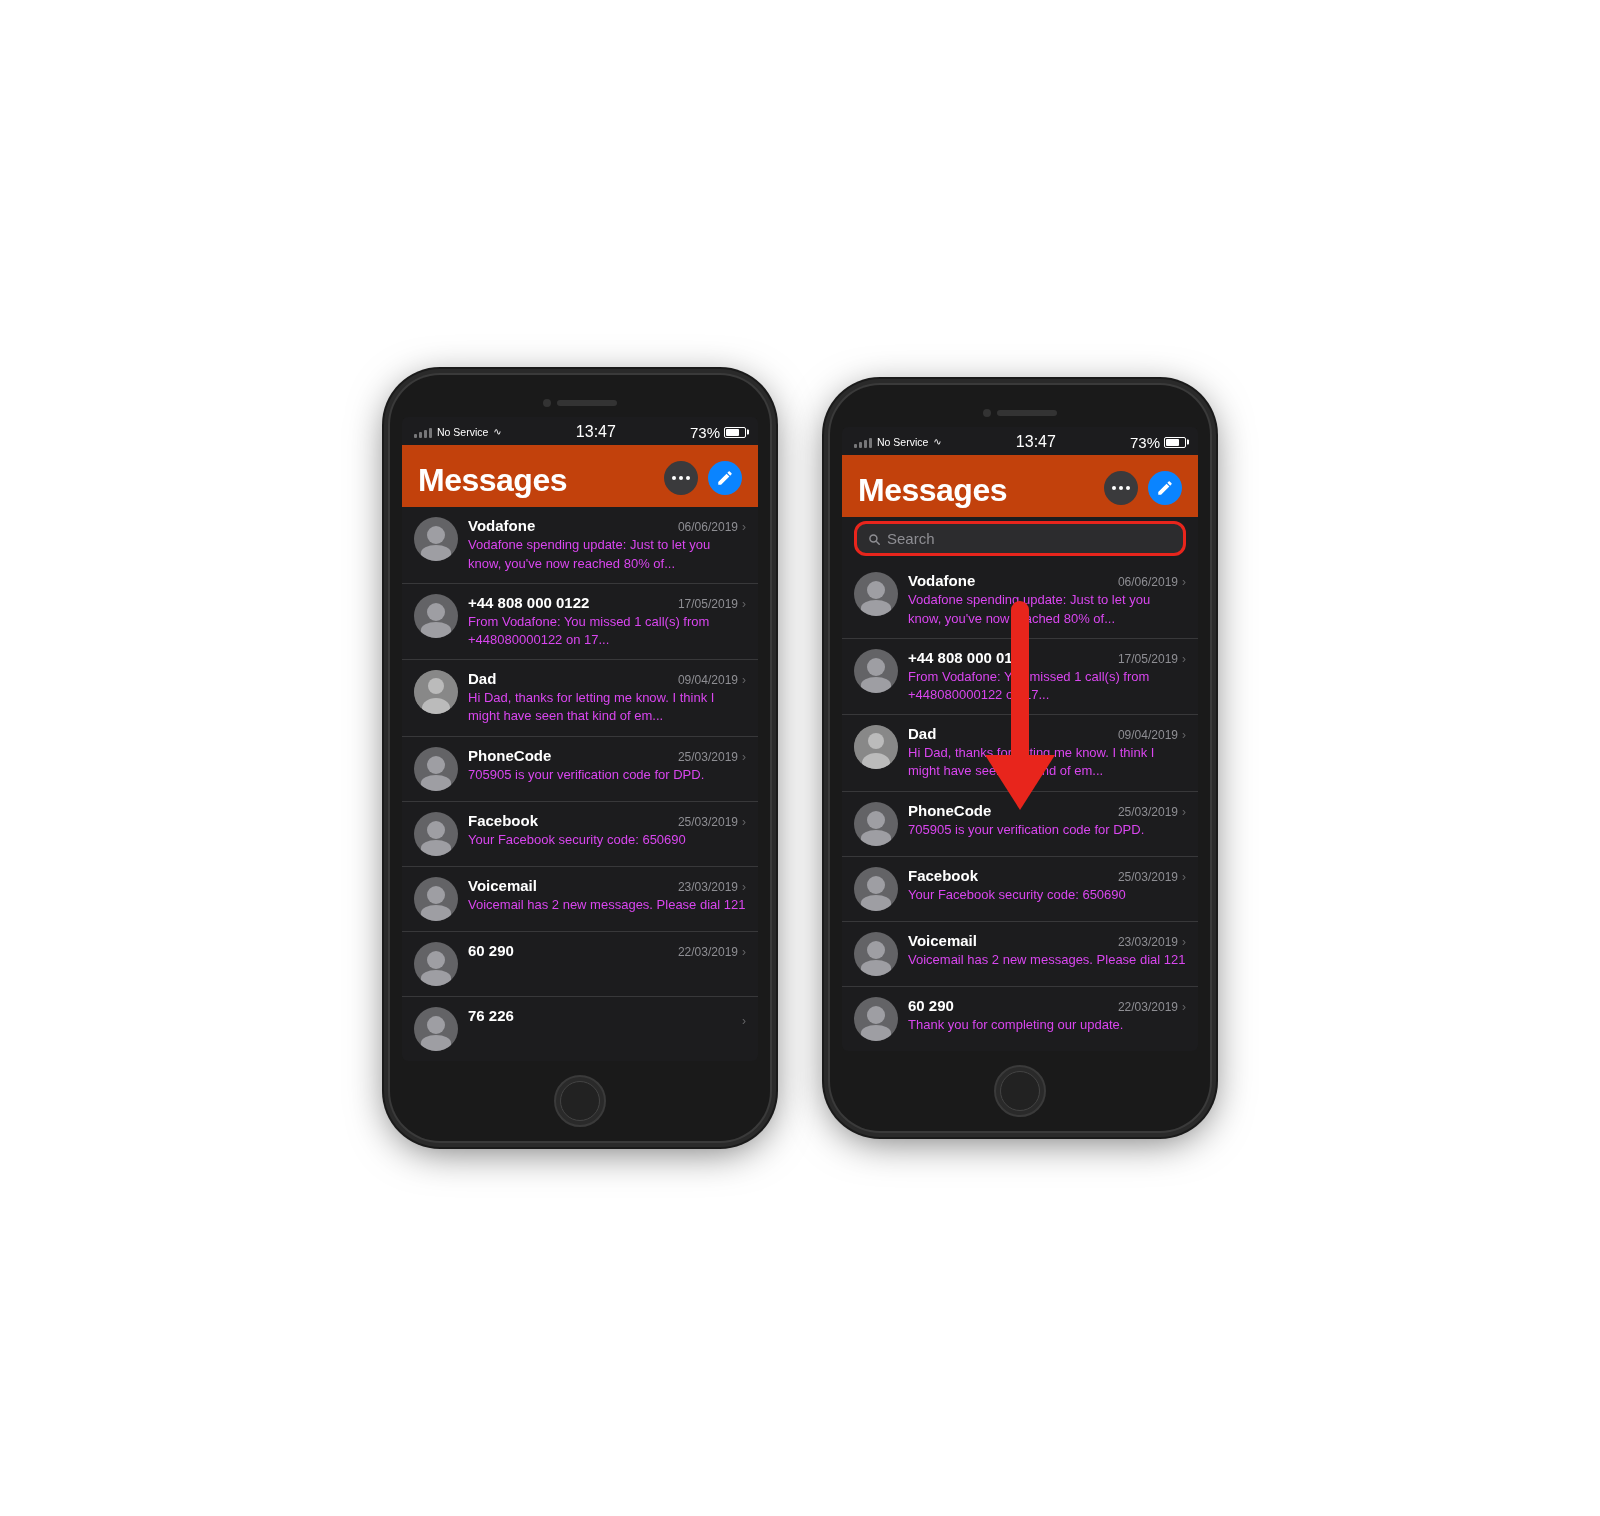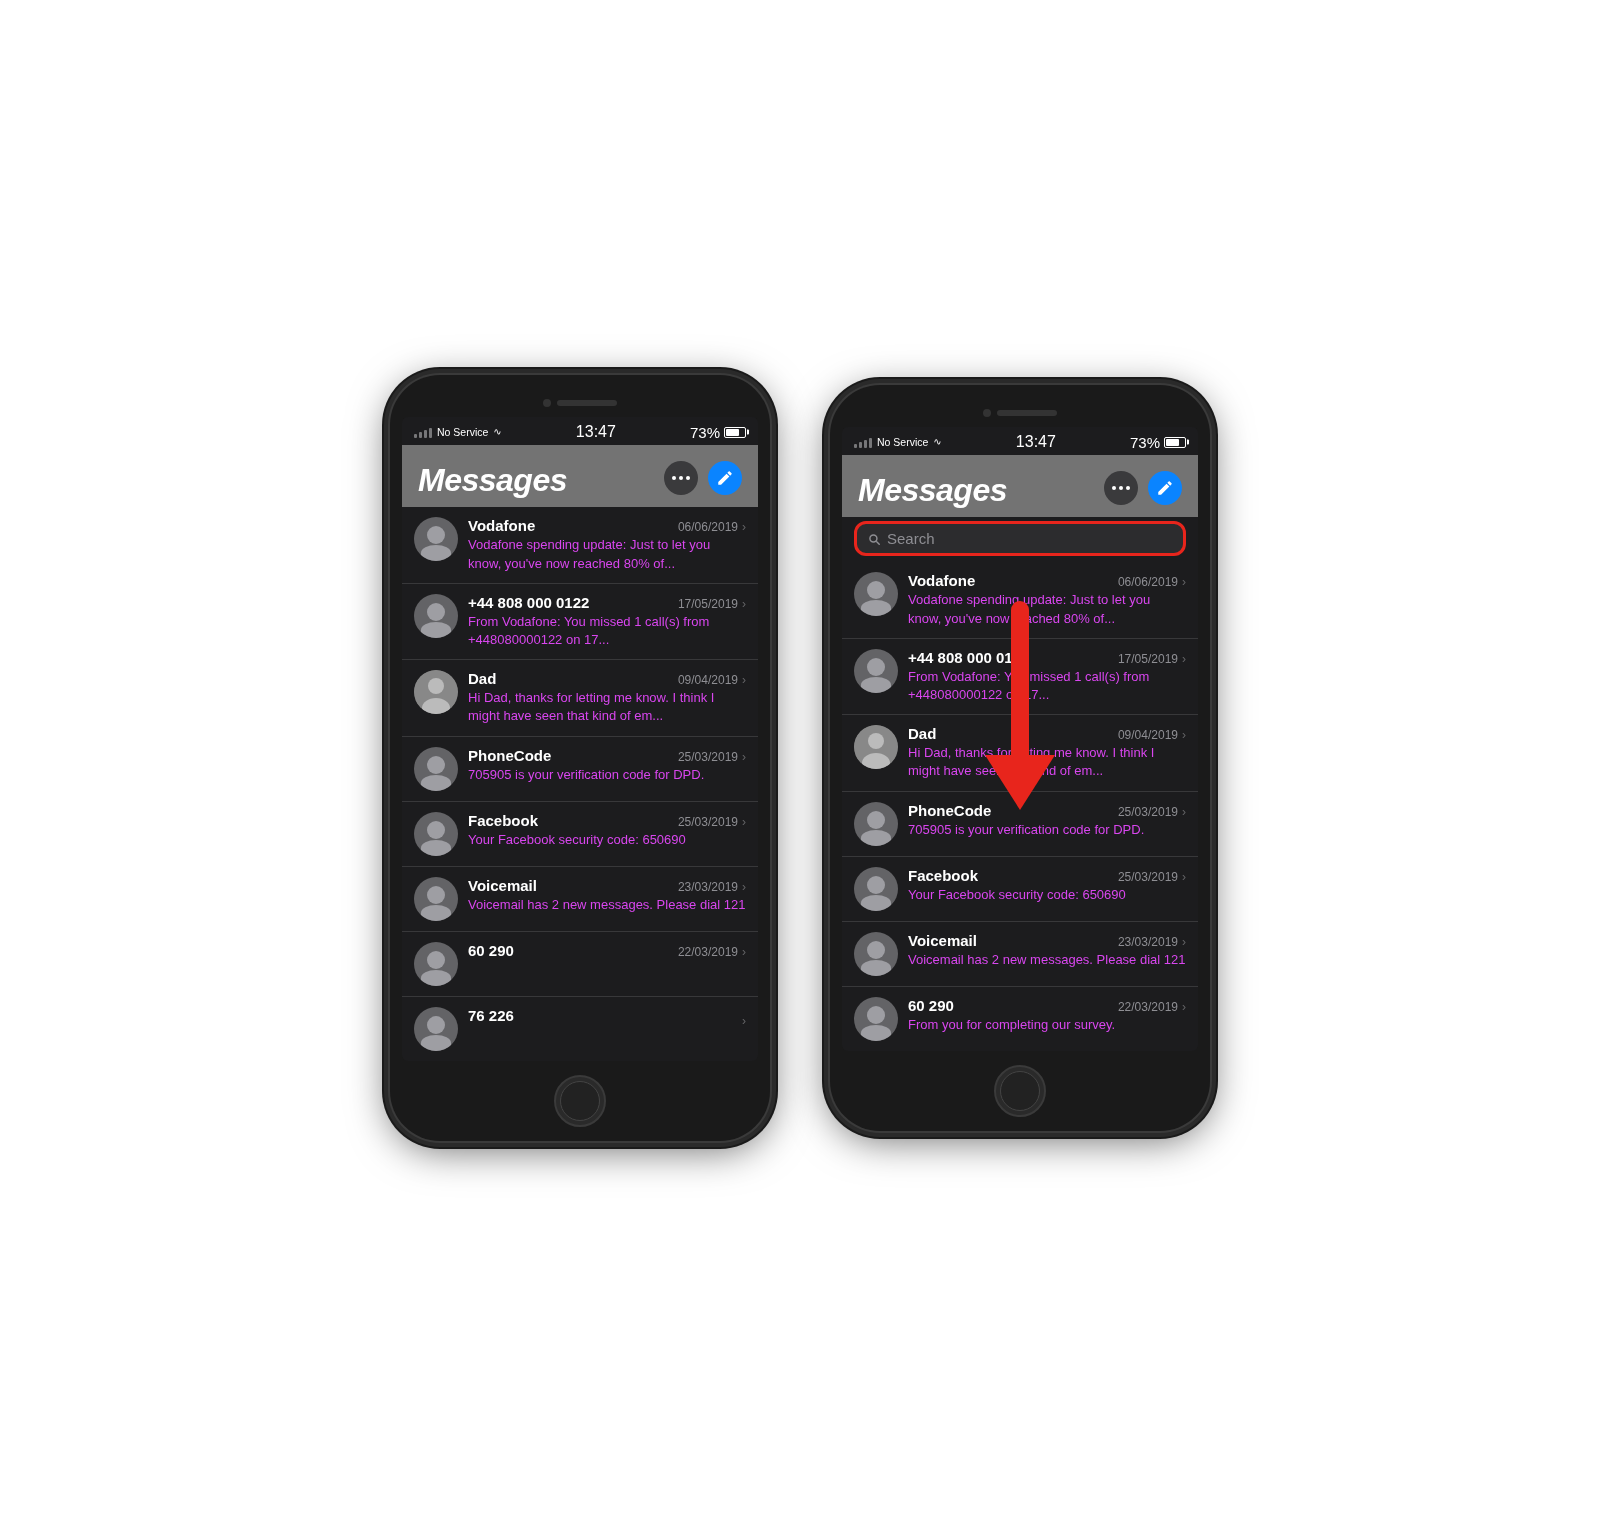--- a/index.html
+++ b/index.html
@@ -145,25 +145,24 @@
     .battery-fill {
       height: 100%;
       width: 73%;
       background: #fff;
       border-radius: 1px;
     }
 
     
     .messages-header {
       padding: 16px 16px 8px;
-      background: #737373;
+      background: #c2410c;
       display: flex;
       justify-content: space-between;
       align-items: flex-end;
-      font-style: italic;
     }
     .messages-title {
       font-size: 32px;
       font-weight: 700;
       color: #fff;
       letter-spacing: -0.5px;
     }
     .header-buttons {
       display: flex;
       gap: 10px;
@@ -730,21 +729,21 @@
             </div>
           </div>
           <div class="message-content">
             <div class="message-top">
               <span class="message-sender">60 290</span>
               <div class="message-meta">
                 <span class="message-date">22/03/2019</span>
                 <span class="chevron">›</span>
               </div>
             </div>
-            <div class="message-preview">From you for completing our survey.</div>
+            <div class="message-preview">Thank you for completing our update.</div>
           </div>
         </div>
       </div>
     </div>
 
     <div style="position:absolute; left:50%; top:215px; pointer-events:none; z-index:20; transform:translateX(-50%);">
       <svg width="100" height="220" viewBox="0 0 100 220">
 
         <line x1="50" y1="10" x2="50" y2="170" stroke="#e8251c" stroke-width="18" stroke-linecap="round"></line>
         <polygon points="50,210 15,155 85,155" fill="#e8251c"></polygon>

